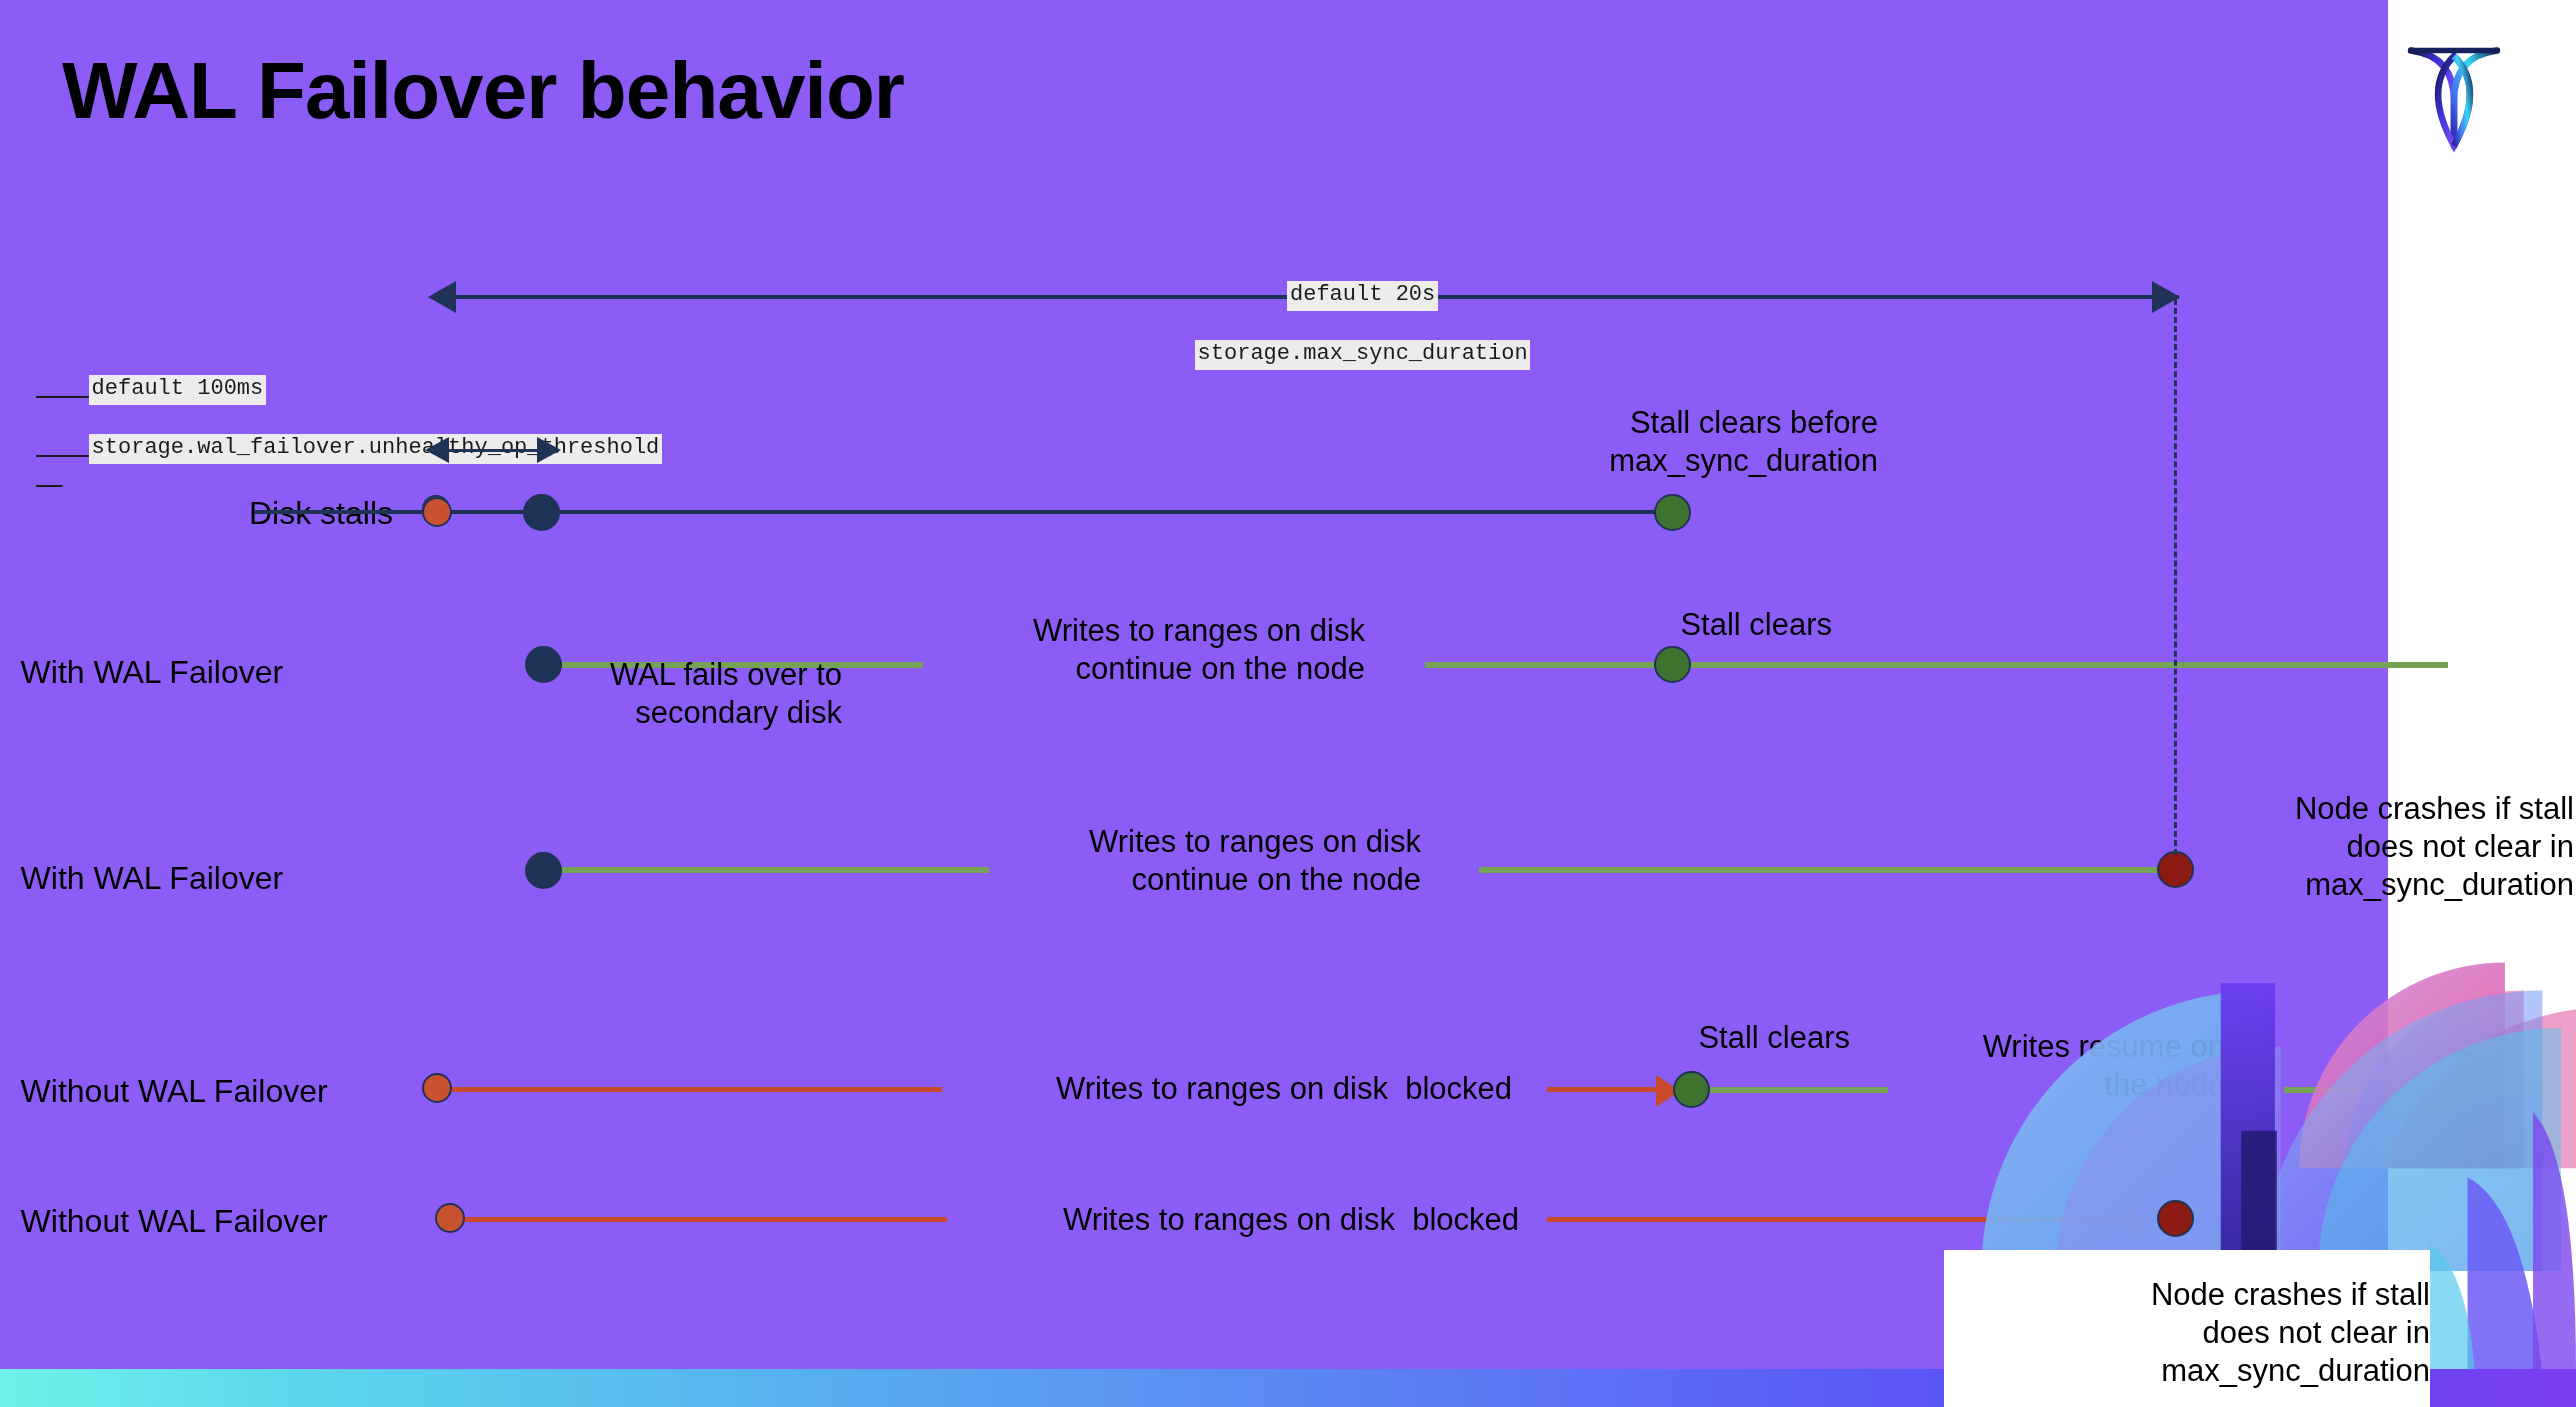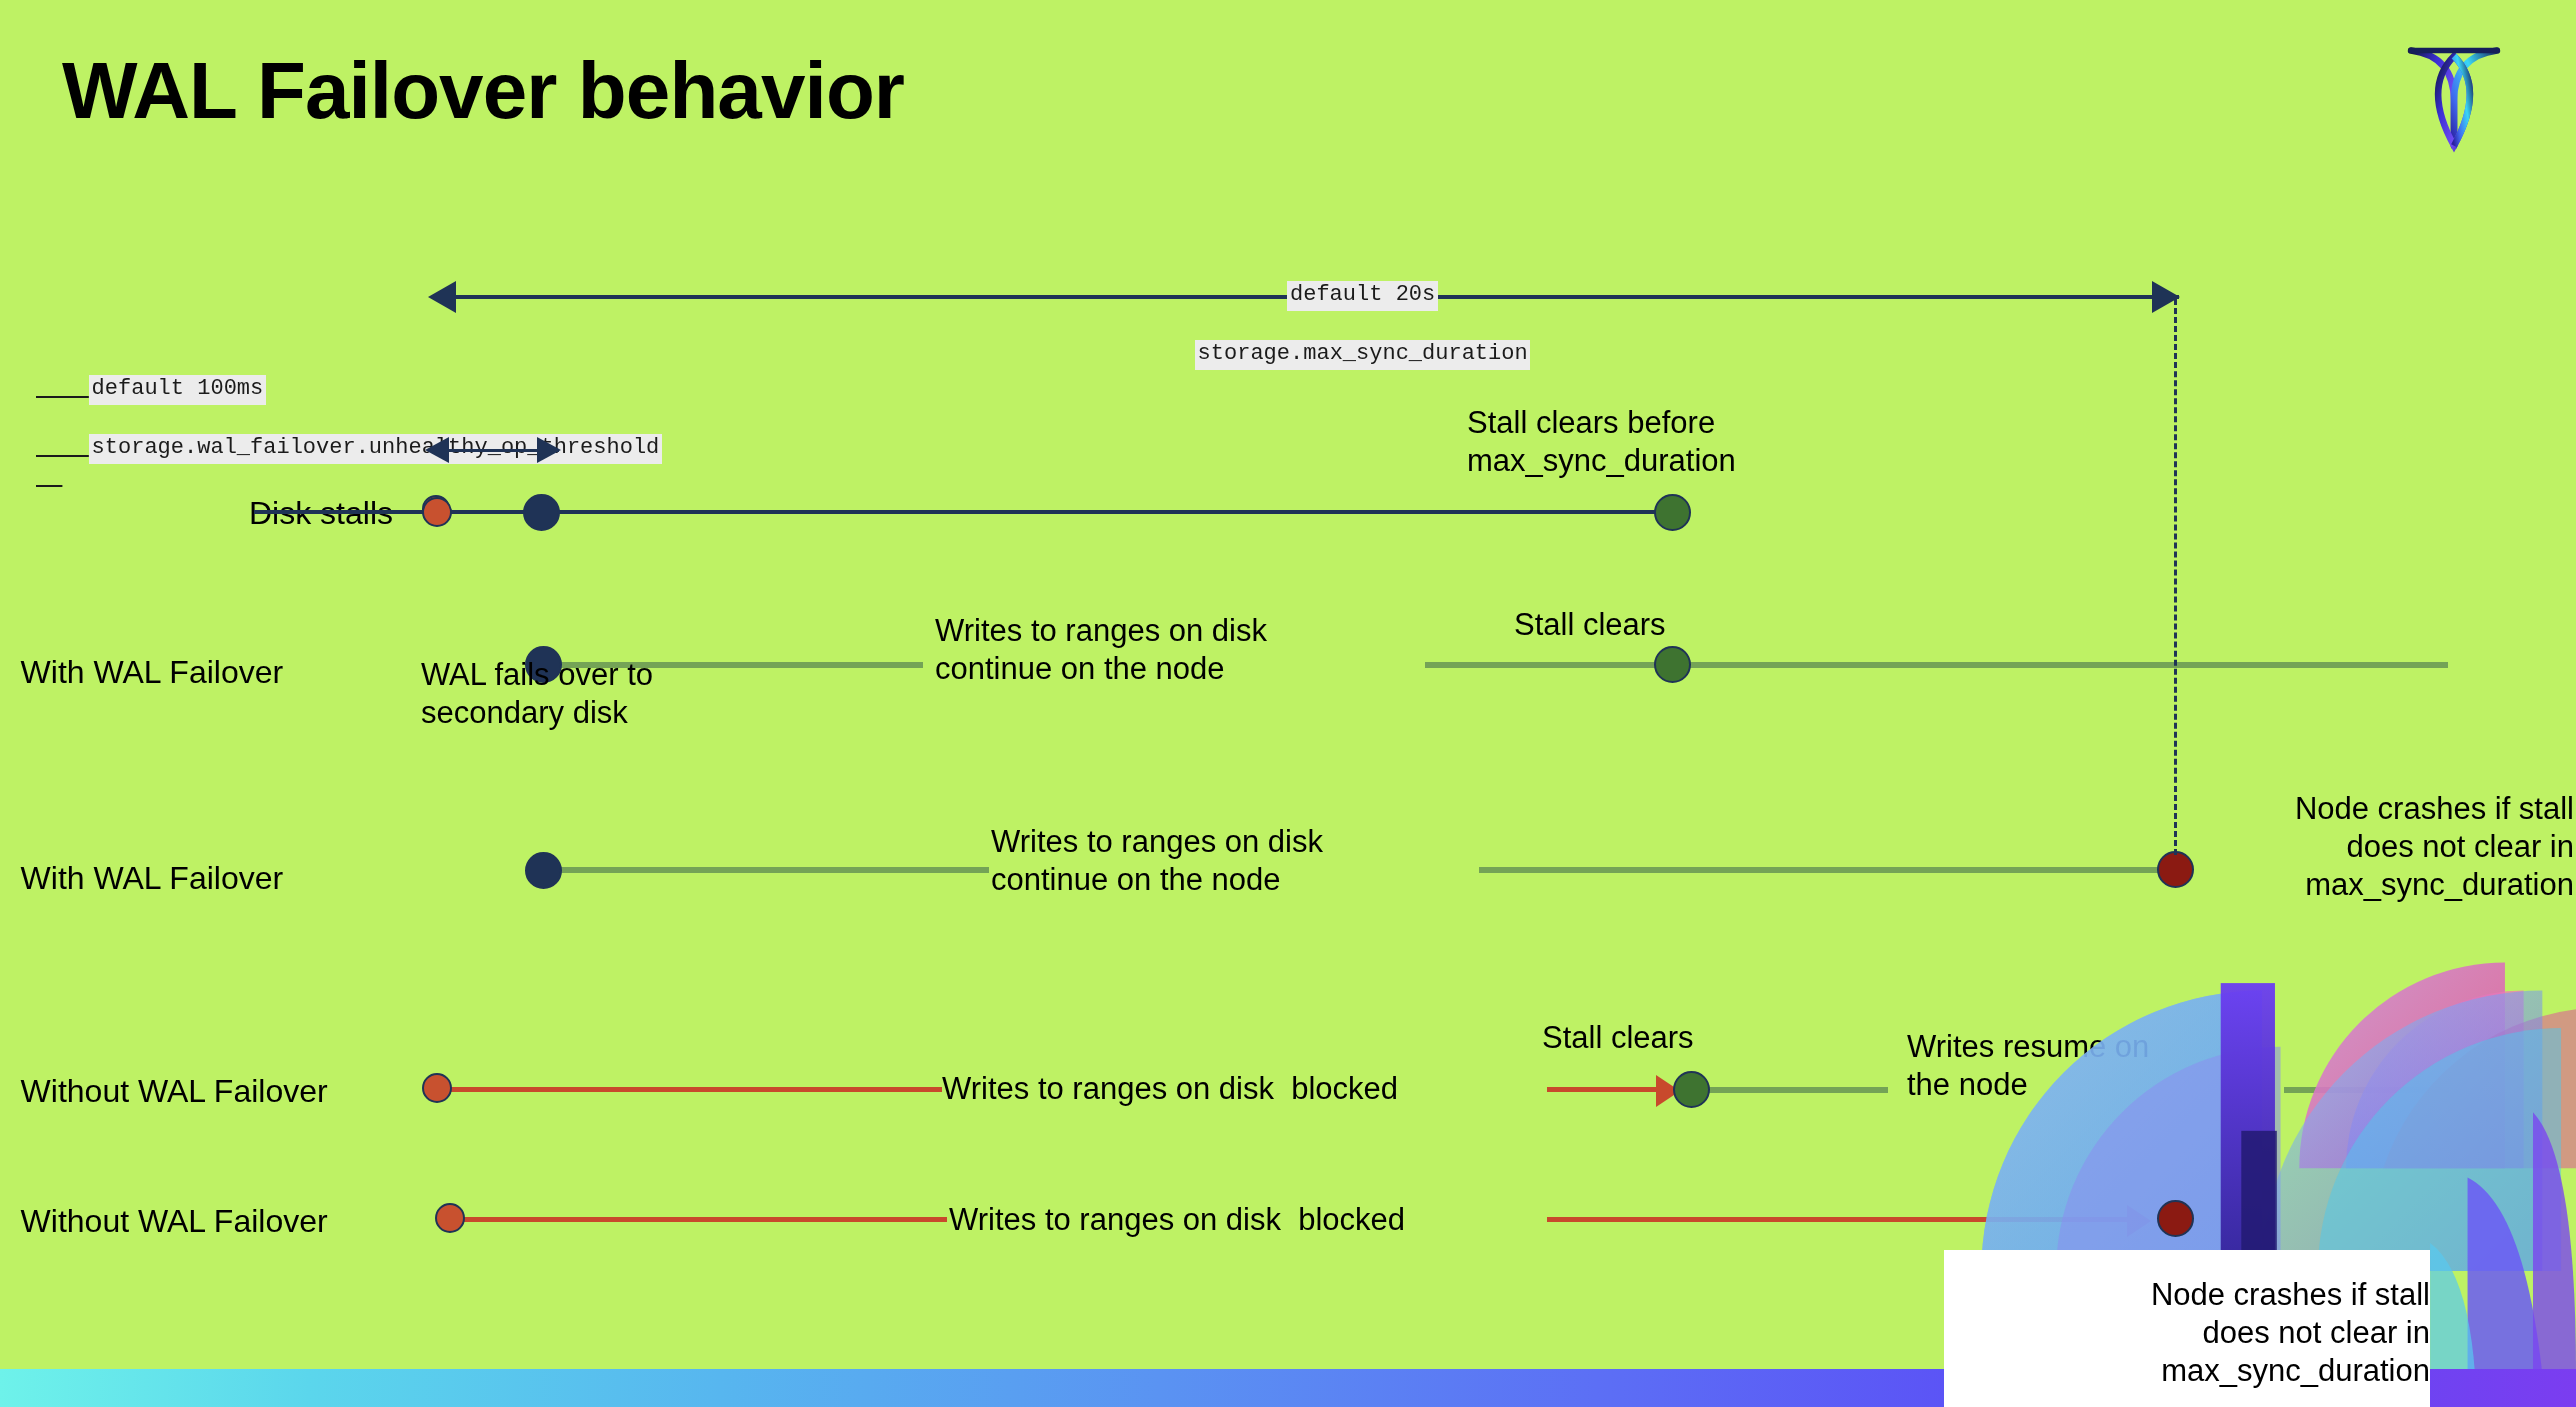--- a/index.html
+++ b/index.html
@@ -5,22 +5,22 @@
 <style>
   * { box-sizing: border-box; margin: 0; padding: 0; }
   html, body {
     width: 2576px; height: 1408px;
     background: #ffffff;
     font-family: "Liberation Sans", sans-serif;
     overflow: hidden;
   }
   #slide {
     position: relative;
-    width: 2576px; height: 1408px;
-    background: #bef264;
+    width: 2388px; height: 1408px;
+    background: #8b5cf6;
   }
 
   
   #title {
     position: absolute;
     left: 62px; top: 45px;
     font-size: 80px;
     font-weight: bold;
     letter-spacing: -0.9px;
     color: #000000;
@@ -61,21 +61,21 @@
   }
 
   
   .label {
     position: absolute;
     color: #000000;
     font-size: 31px;
     line-height: 1.22;
     white-space: pre;
   }
-  .label.center { text-align: left; }
+  .label.center { text-align: right; }
   .label.left   { text-align: right; }
 
   .rowlabel {
     position: absolute;
     color: #000000;
     font-size: 32px;
     white-space: nowrap;
   }
 
   

